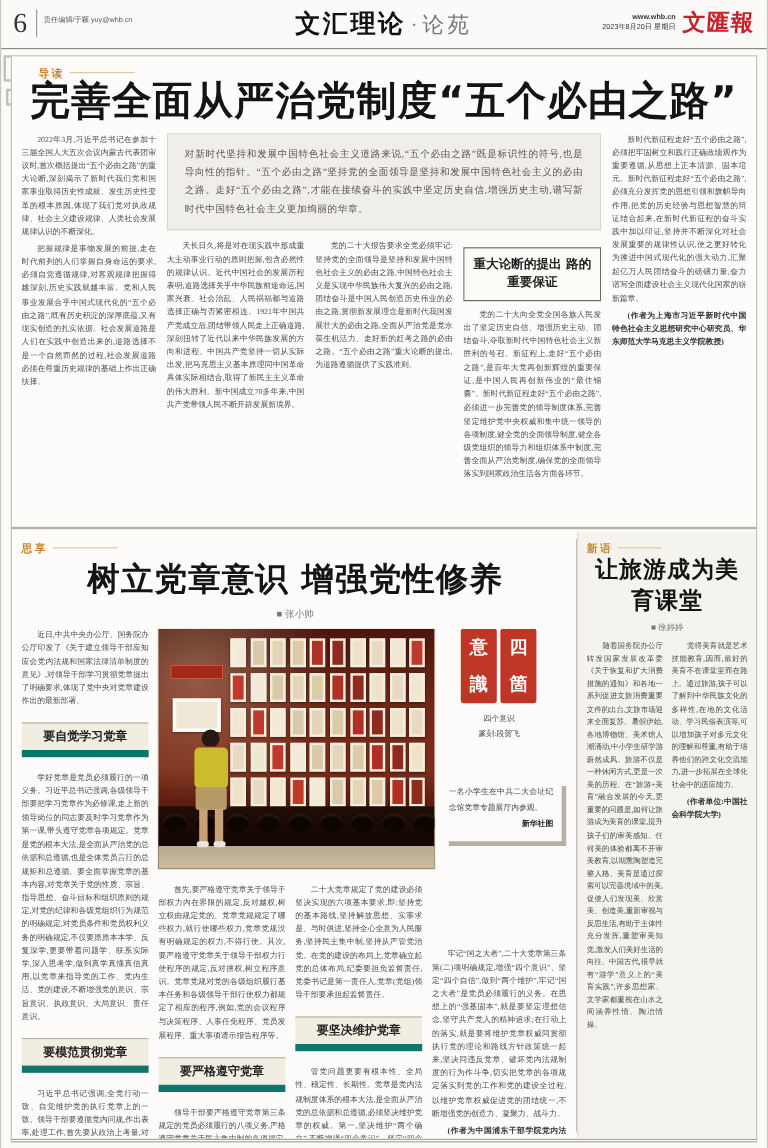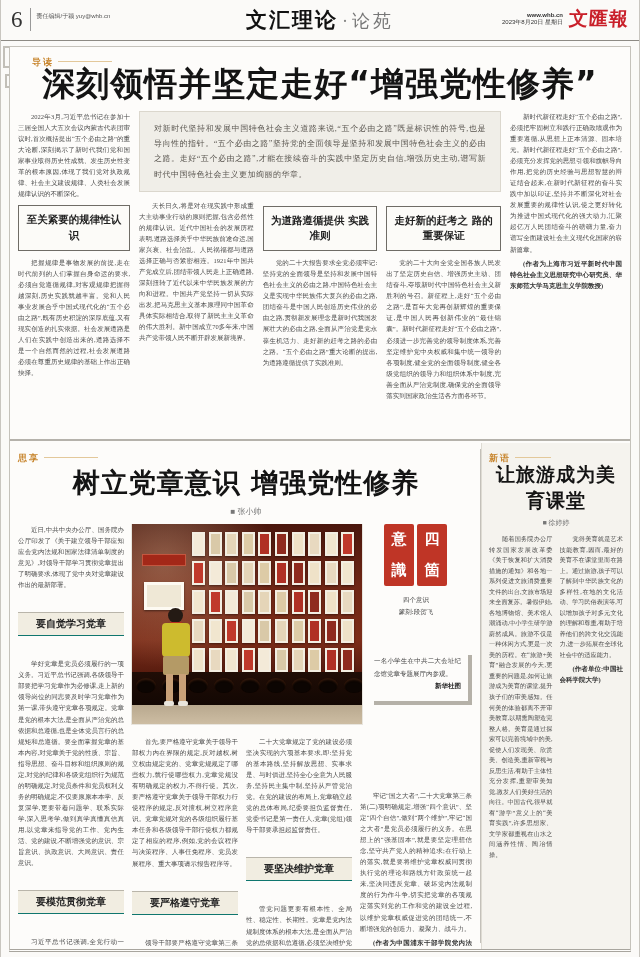--- a/index.html
+++ b/index.html
@@ -82,23 +82,23 @@
   .op { flex:1; background:#f5f3ee; border-left:1px solid #dedbd3; padding:4px 7px; overflow:hidden; }
 
   .feat-headline { font-size:27px; font-weight:900; color:#141414; letter-spacing:1px;
                    text-align:center; font-family:"DejaVu Sans",sans-serif; }
   .feat-body { position:relative; margin-top:7px; height:445px; overflow:hidden; }
   .fcol { position:absolute; overflow:hidden; }
   .fcol1 { left:0; top:0; width:106px; height:445px; }
   .fcol2 { left:114px; top:212px; width:106px; height:233px; }
   .fcol3 { left:228px; top:212px; width:106px; height:233px; }
   .fcol4 { left:342px; top:266px; width:112px; height:179px; }
-  .feat-subhead { background:#f1ede1; border-top:1px solid #b9b5aa; border-bottom:1px solid #0f766e;
+  .feat-subhead { background:#f1ede1; border-top:1px solid #b9b5aa; border-bottom:6px solid #0f766e;
                   text-align:center; font-weight:bold; font-size:10px; color:#222;
-                  padding:4px 0; margin:22px 0; font-family:"DejaVu Sans",sans-serif; }
+                  padding:4px 0; margin:12px 0; font-family:"DejaVu Sans",sans-serif; }
 
   
   .photo { position:absolute; left:114px; top:0; width:230px; height:200px;
            background:
              radial-gradient(circle at 14% 18%, rgba(255,228,190,.30), transparent 42%),
              linear-gradient(180deg,#4a170d 0%, #6e2615 30%, #7c2d19 58%, #51190d 78%, #2a0d06 100%);
            overflow:hidden; box-shadow:0 0 0 1px #e8e5de; }
   .pframe { position:absolute; width:13px; height:24px; border:2px solid #f3eee2;
             box-shadow:0 1px 2px rgba(0,0,0,.45); }
   .plaque { position:absolute; left:10px; top:30px; width:44px; height:12px; background:#a32818;
@@ -178,41 +178,38 @@
     <div class="sq sq3"></div>
   </div>
 
   <div class="frame">
 
     <section class="lead">
       <div class="lead-tagline">
         <span class="tag">导读</span><span class="tag-rule"></span>
       </div>
       <div class="lead-head">
-        <div class="headline">深刻领悟并坚定走好“增强党性修养”</div>
+        <div class="headline">完善全面从严治党制度“五个必由之路”</div>
       </div>
       <div class="lead-body">
         <div class="colN">
           <p class="bodytext">2022年3月,习近平总书记在参加十三届全国人大五次会议内蒙古代表团审议时,首次概括提出“五个必由之路”的重大论断,深刻揭示了新时代我们党和国家事业取得历史性成就、发生历史性变革的根本原因,体现了我们党对执政规律、社会主义建设规律、人类社会发展规律认识的不断深化。</p>
-          <div class="subhead-box">至关紧要的规律性认识</div>
           <p class="bodytext">把握规律是事物发展的前提,走在时代前列的人们掌握自身命运的要求,必须自觉遵循规律,对客观规律把握得越深刻,历史实践就越丰富。党和人民事业发展合乎中国式现代化的“五个必由之路”,既有历史积淀的深厚底蕴,又有现实创造的扎实依据。社会发展道路是人们在实践中创造出来的,道路选择不是一个自然而然的过程,社会发展道路必须在尊重历史规律的基础上作出正确抉择。</p>
         </div>
         <div class="lead-mid">
           <div class="intro-box">对新时代坚持和发展中国特色社会主义道路来说,“五个必由之路”既是标识性的符号,也是导向性的指针。“五个必由之路”坚持党的全面领导是坚持和发展中国特色社会主义的必由之路。走好“五个必由之路”,才能在接续奋斗的实践中坚定历史自信,增强历史主动,谱写新时代中国特色社会主义更加绚丽的华章。</div>
           <div class="mid-cols">
             <div class="mcol">
               <p class="bodytext">天长日久,将是对在现实践中形成重大主动事业行动的原则把握,包含必然性的规律认识。近代中国社会的发展历程表明,道路选择关乎中华民族前途命运,国家兴衰、社会治乱、人民祸福都与道路选择正确与否紧密相连。1921年中国共产党成立后,团结带领人民走上正确道路,深刻扭转了近代以来中华民族发展的方向和进程。中国共产党坚持一切从实际出发,把马克思主义基本原理同中国革命具体实际相结合,取得了新民主主义革命的伟大胜利。新中国成立70多年来,中国共产党带领人民不断开辟发展新境界。</p>
             </div>
             <div class="mcol">
-              <div class="subhead-box">为道路遵循提供
-实践准则</div>
               <p class="bodytext">党的二十大报告要求全党必须牢记:坚持党的全面领导是坚持和发展中国特色社会主义的必由之路,中国特色社会主义是实现中华民族伟大复兴的必由之路,团结奋斗是中国人民创造历史伟业的必由之路,贯彻新发展理念是新时代我国发展壮大的必由之路,全面从严治党是党永葆生机活力、走好新的赶考之路的必由之路。“五个必由之路”重大论断的提出,为道路遵循提供了实践准则。</p>
             </div>
             <div class="mcol">
-              <div class="subhead-box">走好新的赶考之
+              <div class="subhead-box">重大论断的提出
 路的重要保证</div>
               <p class="bodytext">党的二十大向全党全国各族人民发出了坚定历史自信、增强历史主动、团结奋斗,夺取新时代中国特色社会主义新胜利的号召。新征程上,走好“五个必由之路”,是百年大党再创新辉煌的重要保证,是中国人民再创新伟业的“最佳锦囊”。新时代新征程走好“五个必由之路”,必须进一步完善党的领导制度体系,完善坚定维护党中央权威和集中统一领导的各项制度,健全党的全面领导制度,健全各级党组织的领导力和组织体系中制度,完善全面从严治党制度,确保党的全面领导落实到国家政治生活各方面各环节。</p>
             </div>
           </div>
         </div>
         <div class="colN">
           <p class="bodytext">新时代新征程走好“五个必由之路”,必须把牢固树立和践行正确政绩观作为重要遵循,从思想上正本清源、固本培元。新时代新征程走好“五个必由之路”,必须充分发挥党的思想引领和旗帜导向作用,把党的历史经验与思想智慧的辩证结合起来,在新时代新征程的奋斗实践中加以印证,坚持并不断深化对社会发展重要的规律性认识,使之更好转化为推进中国式现代化的强大动力,汇聚起亿万人民团结奋斗的磅礴力量,奋力谱写全面建设社会主义现代化国家的崭新篇章。</p>
           <p class="closing">(作者为上海市习近平新时代中国特色社会主义思想研究中心研究员、华东师范大学马克思主义学院教授)</p>
         </div>
       </div>

